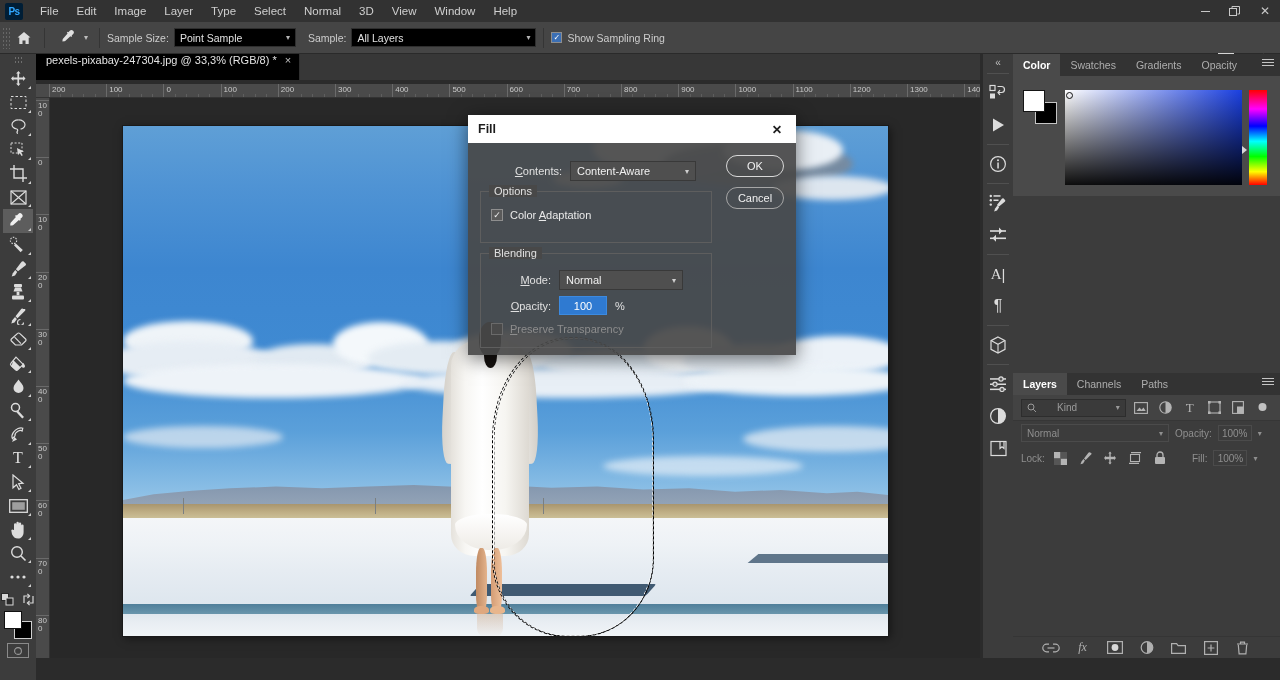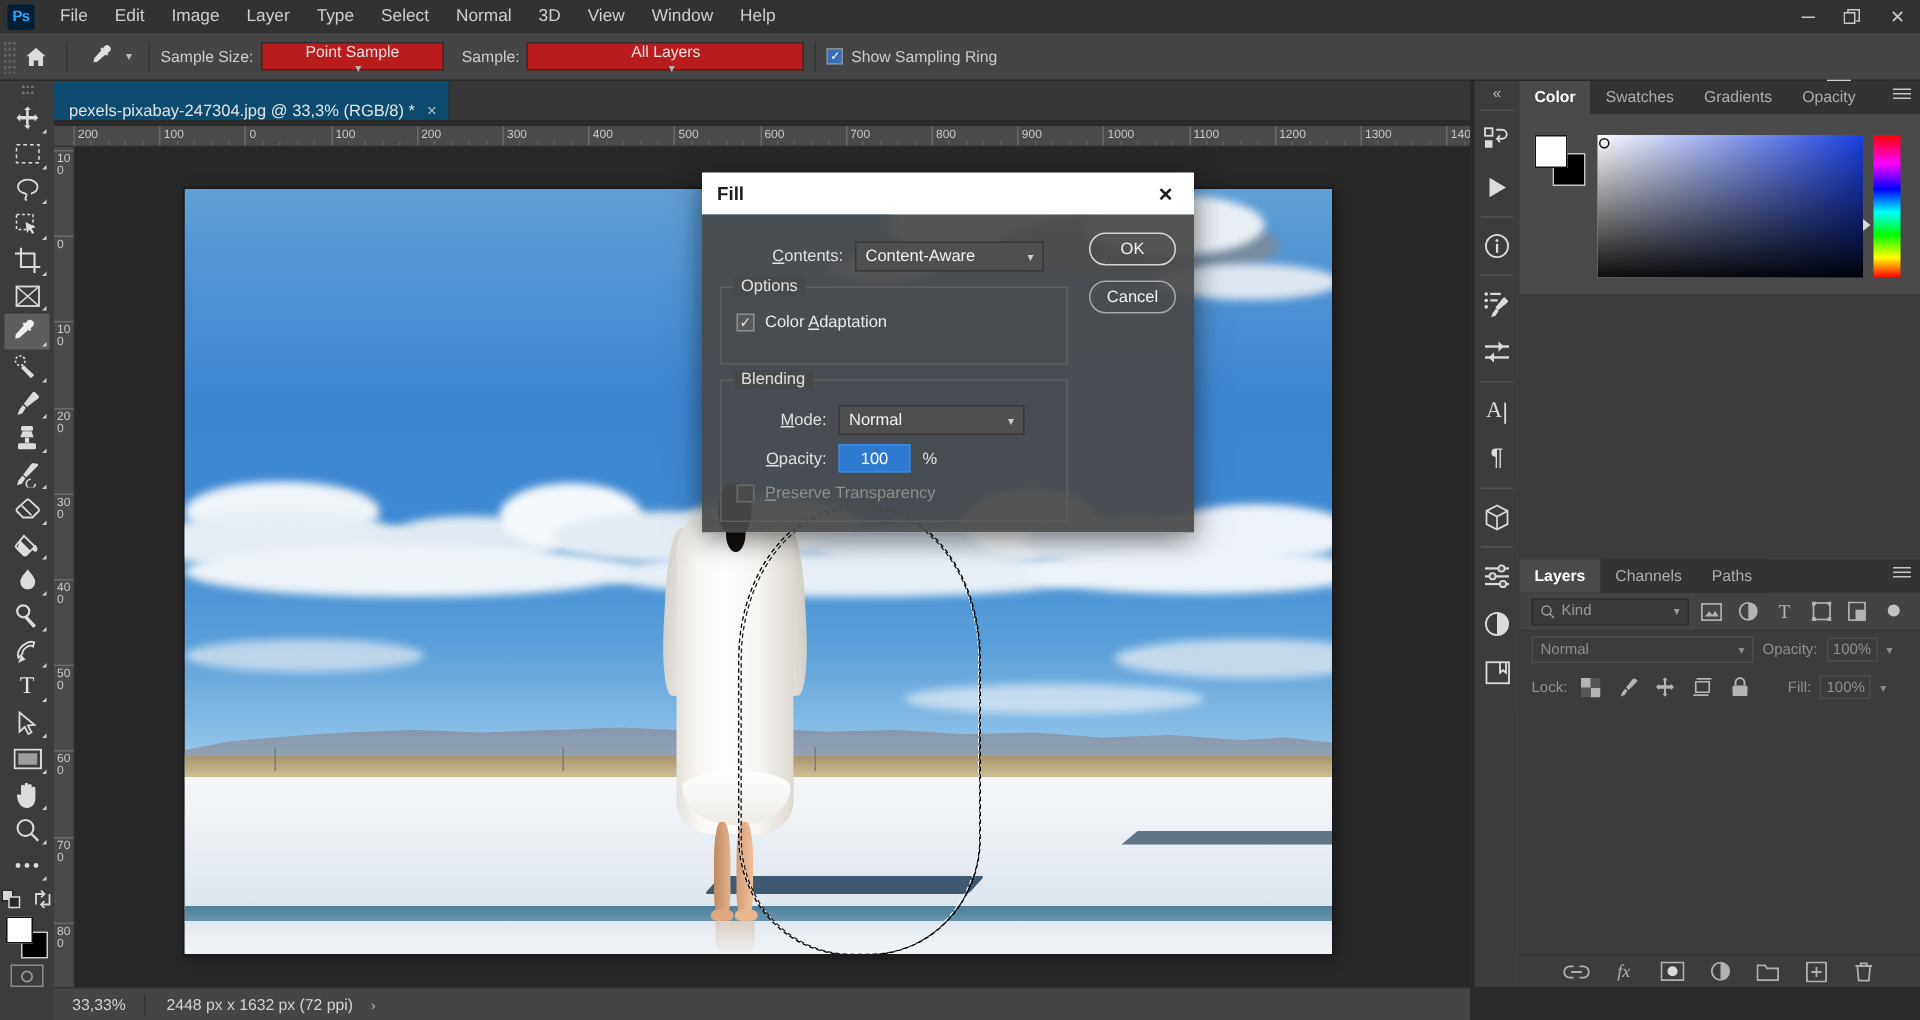--- a/index.html
+++ b/index.html
@@ -42,40 +42,40 @@
     background-image:radial-gradient(circle, #6e6e6e 1px, transparent 1px);
     background-size:3px 4px; opacity:.8;}
   .opt-icon{
     width:26px;height:26px;display:flex;align-items:center;justify-content:center;
   }
   .opt-tool{ display:flex;align-items:center; padding:0 4px; }
   .opt-caret{ font-size:8px;color:#bdbdbd;margin-left:2px; }
   .opt-sep{ width:1px;height:20px;background:#353535;margin:0 7px; }
   .opt-label{ font-size:10.5px;color:#cdcdcd;margin-right:5px; white-space:nowrap;}
   .opt-select{
-    height:19px; background:#b91c1c; border:1px solid #2e2e2e;
+    height:19px; background:#000000; border:1px solid #2e2e2e;
     display:flex;align-items:center;justify-content:space-between;
-    font-size:10.5px;color:#e0e0e0; padding:0 5px;flex-direction:column;
+    font-size:10.5px;color:#e0e0e0; padding:0 5px;
   }
   .opt-select .cv{ font-size:8px;color:#b5b5b5; margin-left:8px;}
   .chk{
     width:11px;height:11px;border:1px solid #8d8d8d;background:#3b6fb5;
     display:flex;align-items:center;justify-content:center;
     font-size:8px;color:#fff;margin-right:5px;
   }
   .topright{ position:absolute;right:4px;top:22px;height:32px;display:flex;align-items:center;gap:2px;}
   .tr-btn{width:26px;height:26px;display:flex;align-items:center;justify-content:center;}
 
   
   .tabbar{
     position:absolute;left:36px;top:54px;width:944px;height:26px;
     background:#373737; display:flex; align-items:flex-end;
   }
   .doctab{
-    height:26px;background:#0c4a6e;display:flex;align-items:flex-end;
+    height:26px;background:#000000;display:flex;align-items:flex-start;
     padding:0 8px 0 10px;font-size:11px;color:#e3e3e3;gap:8px;
     border-right:1px solid #2f2f2f;
   }
   .doctab .x{ font-size:11px;color:#c0c0c0; }
   .tab-arrows{position:absolute;left:0;top:54px;width:36px;height:26px;background:#373737;
     display:flex;align-items:center;justify-content:center;font-size:10px;color:#b9b9b9;}
 
   
   .ruler-h{
     position:absolute;left:36px;top:84px;width:944px;height:14px;
@@ -255,21 +255,21 @@
     border-top:4px solid transparent;border-bottom:4px solid transparent;border-left:5px solid #d8d8d8;}
 
   
   .layerspanel{ position:absolute;left:0;top:319px;width:267px;height:285px;background:#3c3c3c; }
   .filterrow{
     height:26px;background:#434343;display:flex;align-items:center;padding:0 8px;gap:6px;
     border-bottom:1px solid #363636;
   }
   .kindsel{
     width:108px;height:18px;background:#3a3a3a;border:1px solid #2d2d2d;
-    display:flex;align-items:center;gap:4px;padding:0 5px;font-size:10px;color:#9a9a9a;
+    display:flex;align-items:center;gap:20px;padding:0 5px;font-size:10px;color:#9a9a9a;
   }
   .ficon{width:19px;height:18px;display:flex;align-items:center;justify-content:center;}
   .blendrow{
     height:24px;background:#3c3c3c;display:flex;align-items:center;padding:0 8px;gap:6px;
   }
   .blendsel{
     width:148px;height:18px;background:#3c3c3c;border:1px solid #4b4b4b;
     display:flex;align-items:center;justify-content:space-between;
     padding:0 5px;font-size:10px;color:#8f8f8f;
   }
@@ -619,26 +619,20 @@
         <div class="footR"></div>
         <div class="reflect"></div>
       </div>
 
       <div class="ants"></div>
       <div class="ants2"></div>
     </div>
   </div>
 
   <div class="statusleft"></div>
-  <div class="statusbar">
-    <div class="sb-zoom">33,33%</div>
-    <div class="sb-sep"></div>
-    <div class="sb-dims">2448 px x 1632 px (72 ppi)</div>
-    <div class="sb-arrow">›</div>
-  </div>
 
   <div class="toolbar">
     <div class="tb-grip"></div>
 
     <div class="tool">
       <svg width="17" height="17" viewBox="0 0 17 17">
           <path d="M8.5 1l2 2.4h-1.4v4h4V6l2.4 2.5L13.1 11v-1.4h-4v4h1.4L8.5 16 6 13.6h1.4v-4h-4V11L1 8.5 3.4 6v1.4h4v-4H6z" fill="#dcdcdc"></path>
         </svg>
       <span class="corner"></span>
     </div>

